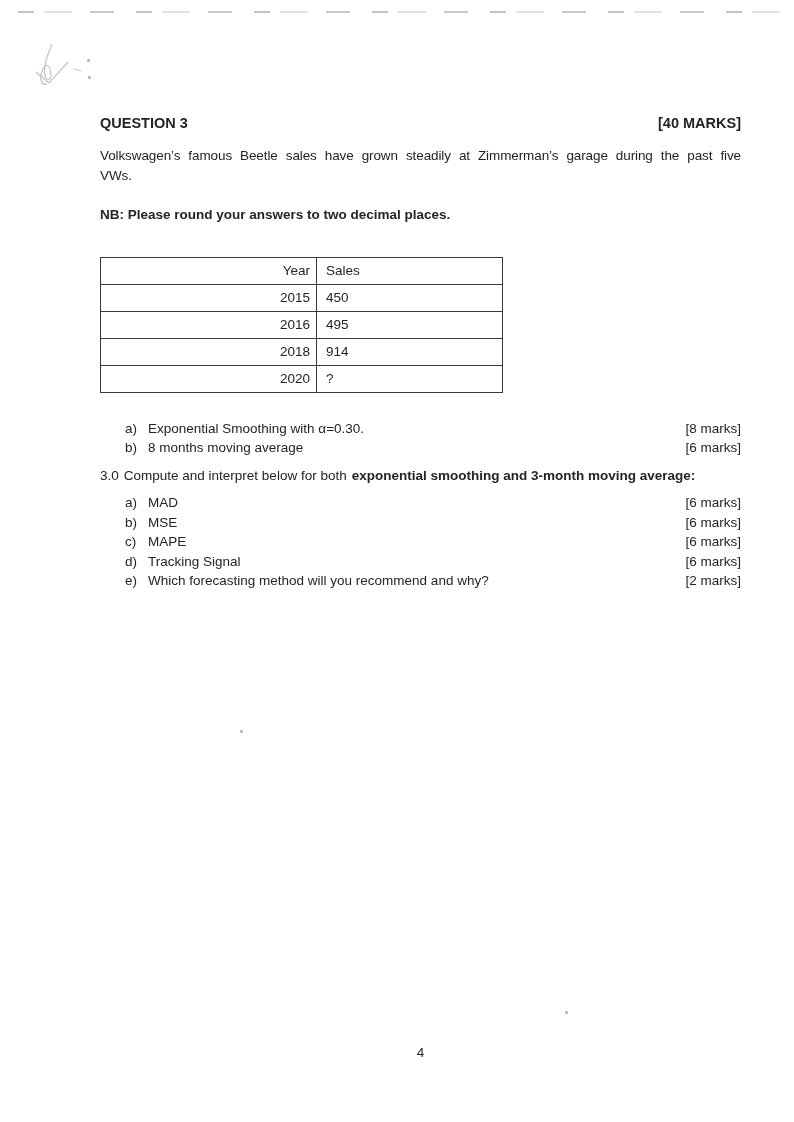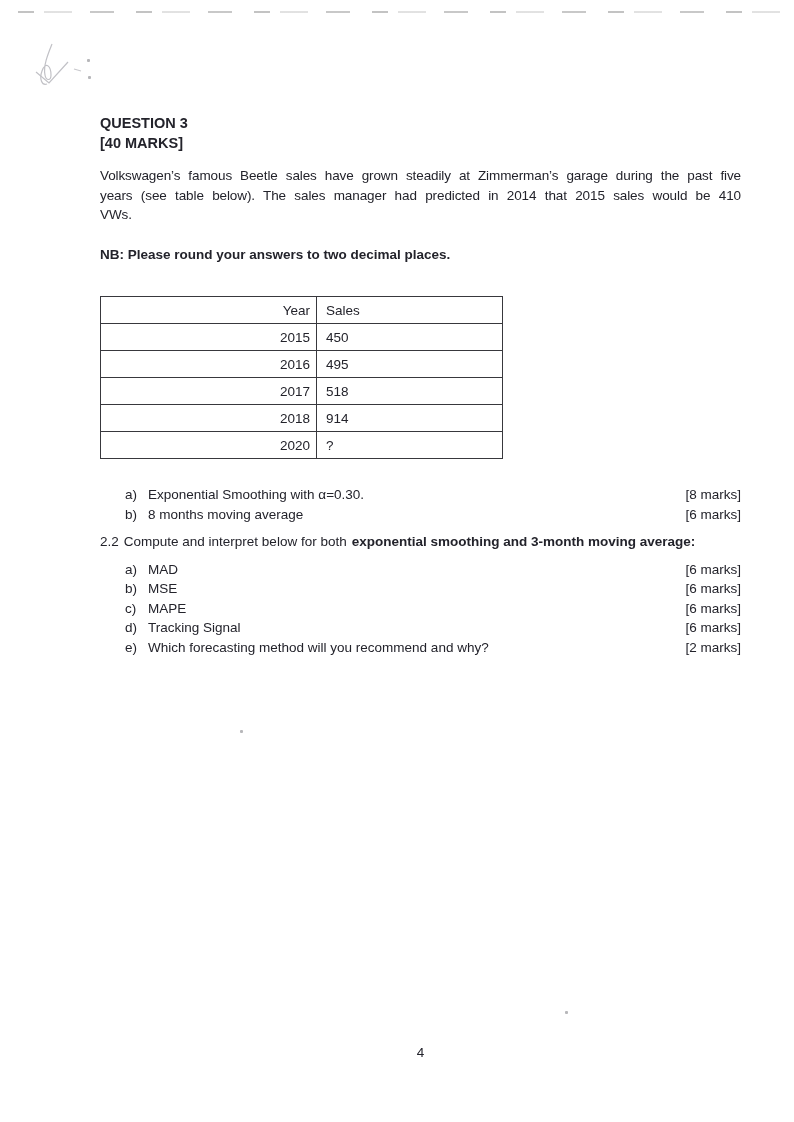--- a/index.html
+++ b/index.html
@@ -18,21 +18,21 @@
       rgba(130,130,130,.55) 72px 96px, transparent 96px 118px);
     opacity:.8;
   }
   .scribble { position:absolute; left:28px; top:42px; opacity:.55; }
   .speck { position:absolute; width:3px; height:3px; background:#6f6f76; opacity:.5; border-radius:1px; }
 
   .content { position:absolute; left:100px; top:0; width:641px; }
 
   .heading-row {
     display:flex; justify-content:space-between;
-    margin-top:113px; font-weight:bold; font-size:14.5px; line-height:20px;flex-direction:column;
+    margin-top:113px; font-weight:bold; font-size:14.5px; line-height:20px;
   }
 
   .para { margin-top:13px; font-size:13.5px; line-height:19.5px; letter-spacing:-0.1px; }
   .para .line-just { text-align:justify; text-align-last:justify; }
 
   .note { margin-top:20px; font-weight:bold; font-size:13.5px; line-height:19.5px; }
 
   table.data-table { border-collapse:collapse; margin-top:32px; table-layout:fixed; width:403px; }
   table.data-table td {
     border:1px solid #38383d; height:26px; padding:0 6px 0 9px;
@@ -77,43 +77,38 @@
 
   <div class="content">
 
     <div class="heading-row">
       <span>QUESTION 3</span>
       <span>[40 MARKS]</span>
     </div>
 
     <div class="para">
       <div class="line-just">Volkswagen’s famous Beetle sales have grown steadily at Zimmerman’s garage during the past five</div>
-      <div class="line-just">years (see table below). The sales manager had predicted in 2014 that 2015 sales would be 410</div>
       <div>VWs.</div>
     </div>
 
     <div class="note">NB: Please round your answers to two decimal places.</div>
 
     <table class="data-table">
       <tbody>
           <tr>
         <td>Year</td>
         <td>Sales</td>
       </tr>
       <tr>
         <td>2015</td>
         <td>450</td>
       </tr>
       <tr>
         <td>2016</td>
         <td>495</td>
-      </tr>
-      <tr>
-        <td>2017</td>
-        <td>518</td>
       </tr>
       <tr>
         <td>2018</td>
         <td>914</td>
       </tr>
       <tr>
         <td>2020</td>
         <td>?</td>
       </tr>
     </tbody>
@@ -129,21 +124,21 @@
         <div class="item">
           <span class="item-label">b)</span>
           <span class="item-text">8 months moving average</span>
           <span class="item-marks">[6 marks]</span>
         </div>
       </div>
     </div>
 
     <div class="section sec-2">
       <div class="section-heading">
-        <span class="section-num">2.2</span>
+        <span class="section-num">3.0</span>
         <span class="section-num">Compute and interpret below for both</span>
         <span class="bold">exponential smoothing and 3-month moving average:</span>
       </div>
       <div class="items items-gap">
         <div class="item">
           <span class="item-label">a)</span>
           <span class="item-text">MAD</span>
           <span class="item-marks">[6 marks]</span>
         </div>
         <div class="item">

